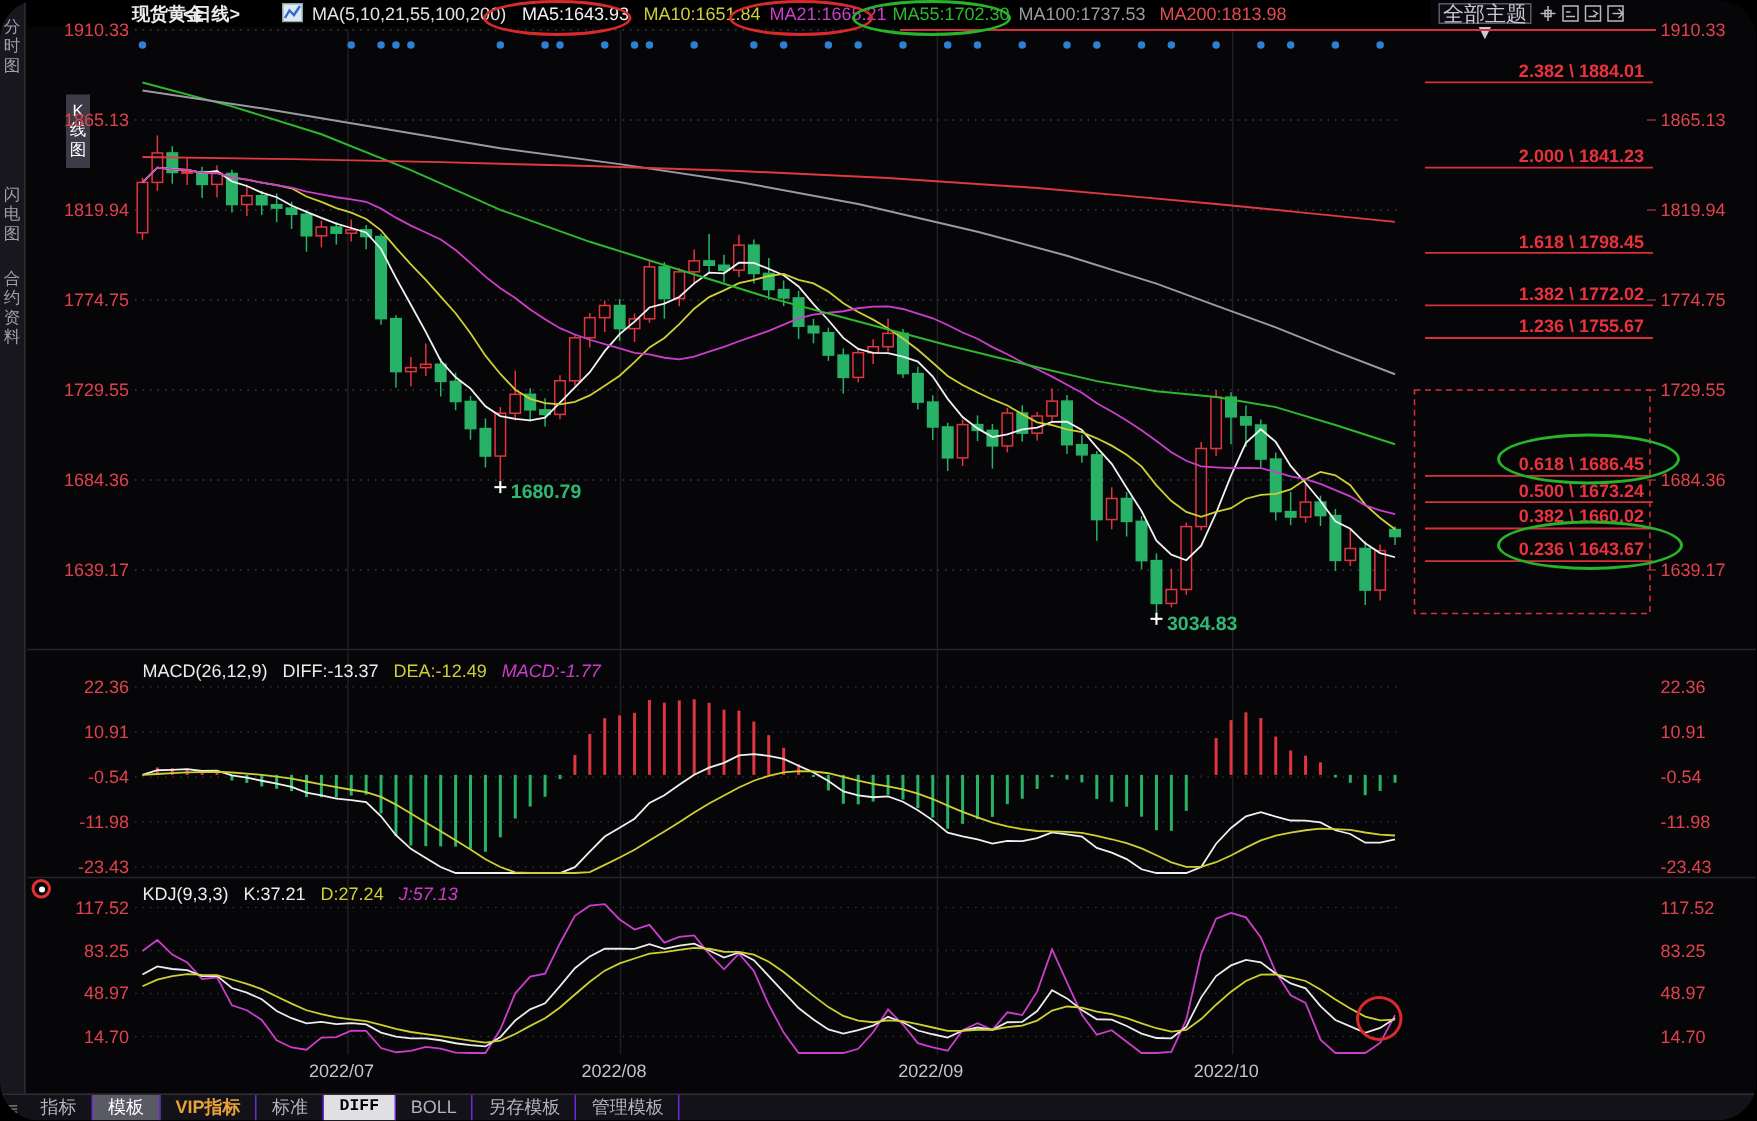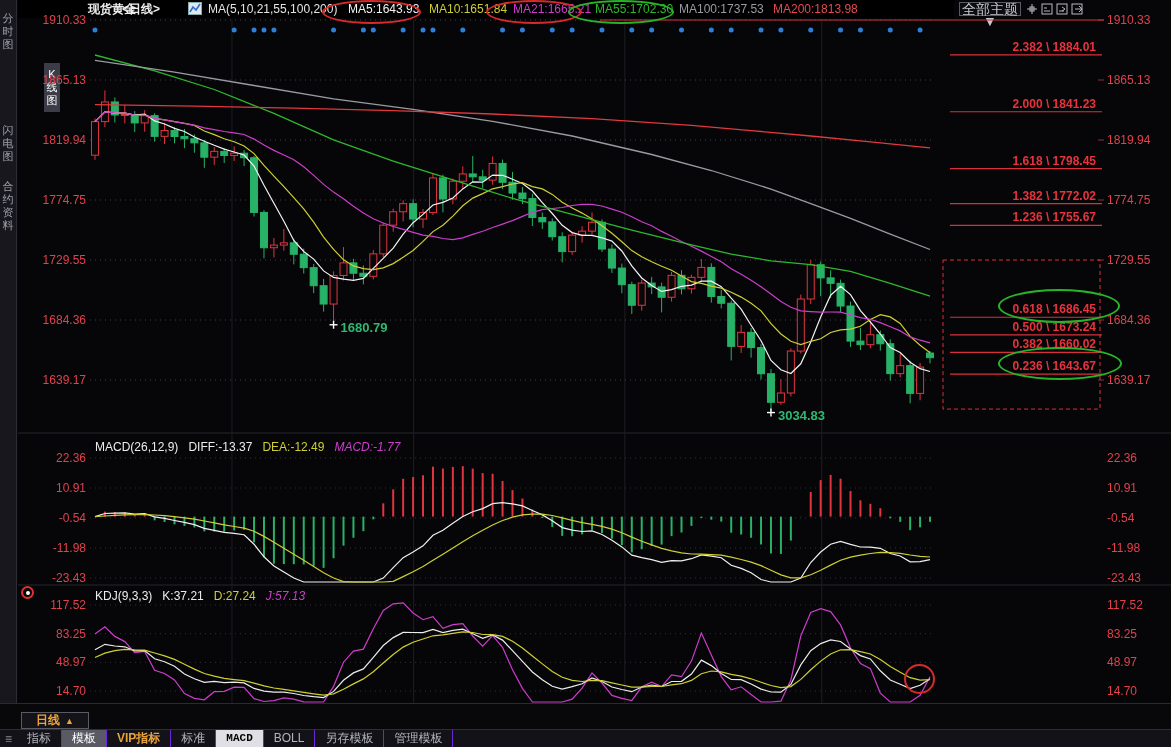--- a/index.html
+++ b/index.html
@@ -1,17 +1,17 @@
 <!DOCTYPE html>
 <html><head>
 <meta charset="utf-8">
 <style>
   html,body{margin:0;padding:0;background:#000;}
   .app{position:relative;width:1171px;height:747px;background:#060608;overflow:hidden;
-       font-family:"Liberation Sans",sans-serif;font-size:12px;color:#ddd;}
+       font-family:"Liberation Sans",sans-serif;font-size:12px;color:#ddd;border-radius:26px;}
   
   .sidebar{position:absolute;left:0;top:0;width:17px;height:729px;background:#17171d;border-right:1px solid #2c2c34;box-sizing:border-box;}
   .side-tab{width:16px;margin-top:7px;padding:5px 0;text-align:center;color:#9ea0ac;font-size:11px;line-height:13px;word-break:break-all;cursor:pointer;}
   .side-tab.sel{background:#3c3c48;color:#fff;margin-left:44px;}
   
   .topbar{position:absolute;left:18px;top:0;width:936px;height:18px;background:#000;}
   .h-item{position:absolute;top:2px;white-space:nowrap;font-size:12px;line-height:14px;}
   .sym{color:#ececec;font-weight:bold;}
   .param{color:#e4e4e4;}
   .theme-btn{position:absolute;left:941px;top:2px;width:62px;height:14px;background:#0c0c10;border:1px solid #5a5a66;
@@ -494,32 +494,27 @@
   <div class="ind-head" style="top:440px">
     <span class="w">MACD(26,12,9)</span><span class="w">DIFF:-13.37</span><span class="y">DEA:-12.49</span><span class="m">MACD:-1.77</span>
   </div>
   <div class="ind-head" style="top:589px">
     <span class="w">KDJ(9,3,3)</span><span class="w">K:37.21</span><span class="y">D:27.24</span><span class="m">J:57.13</span>
   </div>
   <span class="kdj-sun">
       <i></i>
     </span>
 
-  <div class="taxis">
-    <div class="period-box">
-      <span>日线</span><span class="tri">▲</span>
-    </div>
-  </div>
 
   <nav class="tabbar">
     <span class="menu-ic">≡</span>
     <ul id="btabs">
         <li class="">指标</li>
         <li class="sel ">模板</li>
         <li class="vip">VIP指标</li>
         <li class="">标准</li>
-        <li class="lit ">MACD</li>
+        <li class="lit ">DIFF</li>
         <li class="">BOLL</li>
         <li class="">另存模板</li>
         <li class="">管理模板</li>
       </ul>
   </nav>
 </div>
 
 </body></html>

